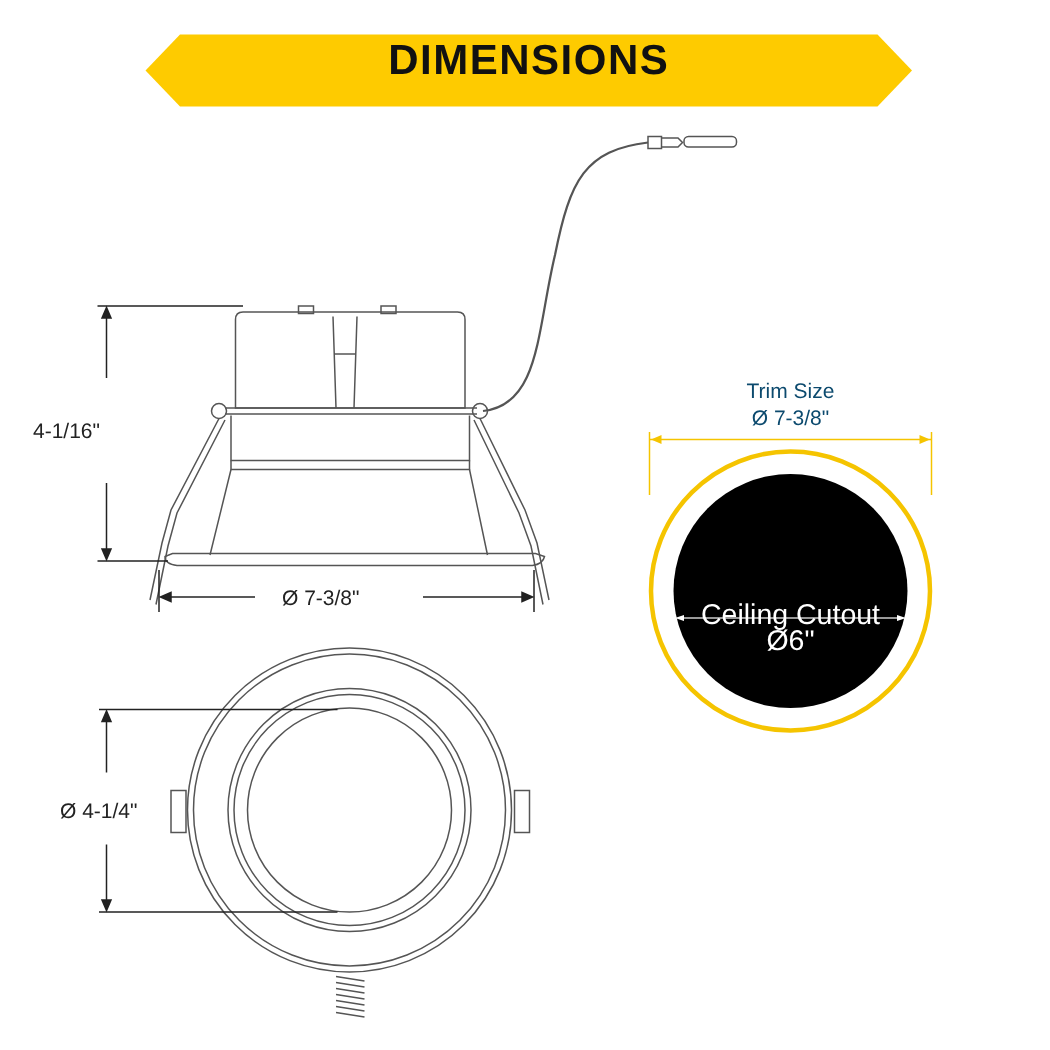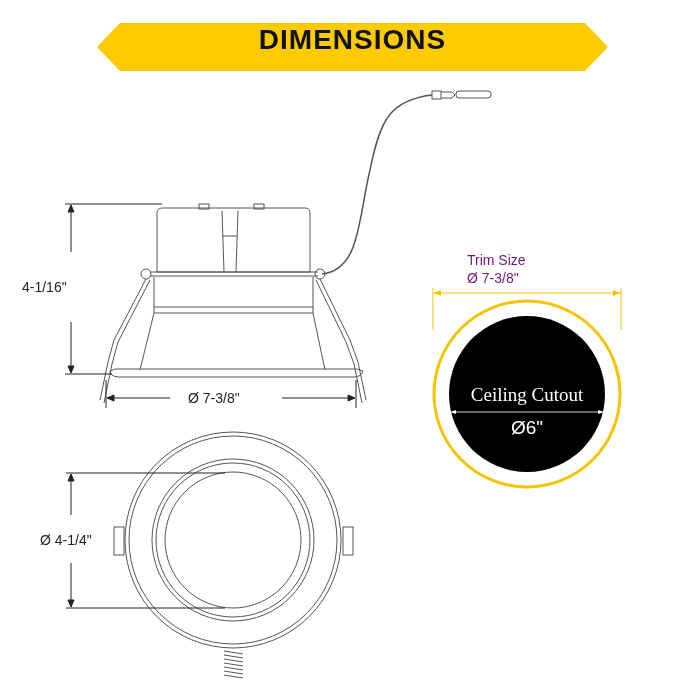--- a/index.html
+++ b/index.html
@@ -2,21 +2,21 @@
 <html><head>
 <meta charset="utf-8">
 <style>
   html, body { margin: 0; padding: 0; background: #ffffff; }
   body { width: 700px; height: 700px; position: relative; overflow: hidden; font-family: "Liberation Sans", sans-serif; }
   .banner { position: absolute; left: 0; top: 0; }
   .banner-title { position: absolute; left: 97px; top: 23px; width: 511px; height: 33px; display: flex; align-items: center; justify-content: center; font-family: "Liberation Sans", sans-serif; font-weight: 700; font-size: 28px; letter-spacing: 1px; color: #111111; }
   svg.drawing { position: absolute; left: 0; top: 0; }
   .lbl { position: absolute; font-family: "Liberation Sans", sans-serif; white-space: nowrap; }
   .dim-text { font-size: 14px; color: #222222; }
-  .trim-text { font-size: 14px; color: #701a75; }
+  .trim-text { font-size: 14px; color: #0c4a6e; text-align: center; }
   .cutout-text { font-size: 19px; color: #ffffff; text-align: center; }
 </style>
 </head>
 <body>
 
 <svg class="banner" width="700" height="90">
   <polygon points="120,23 585,23 608,47 585,71 120,71 97,47" fill="#fecb00"></polygon>
 </svg>
 <div class="banner-title">DIMENSIONS</div>
 
@@ -99,14 +99,14 @@
   </g>
 </svg>
 
 <div class="lbl dim-text" style="left:22px; top:279px;">4-1/16"</div>
 <div class="lbl dim-text" style="left:188px; top:390px;">Ø 7-3/8"</div>
 <div class="lbl dim-text" style="left:40px; top:532px;">Ø 4-1/4"</div>
 
 <div class="lbl trim-text" style="left:467px; top:252px; width:120px;">Trim Size</div>
 <div class="lbl trim-text" style="left:467px; top:270px; width:120px;">Ø 7-3/8"</div>
 
-<div class="lbl cutout-text" style="left:447px; top:384px; width:160px;font-family:Liberation Serif, serif;">Ceiling Cutout</div>
+<div class="lbl cutout-text" style="left:447px; top:400px; width:160px;">Ceiling Cutout</div>
 <div class="lbl cutout-text" style="left:447px; top:417px; width:160px;">Ø6"</div>
 
 </body></html>

